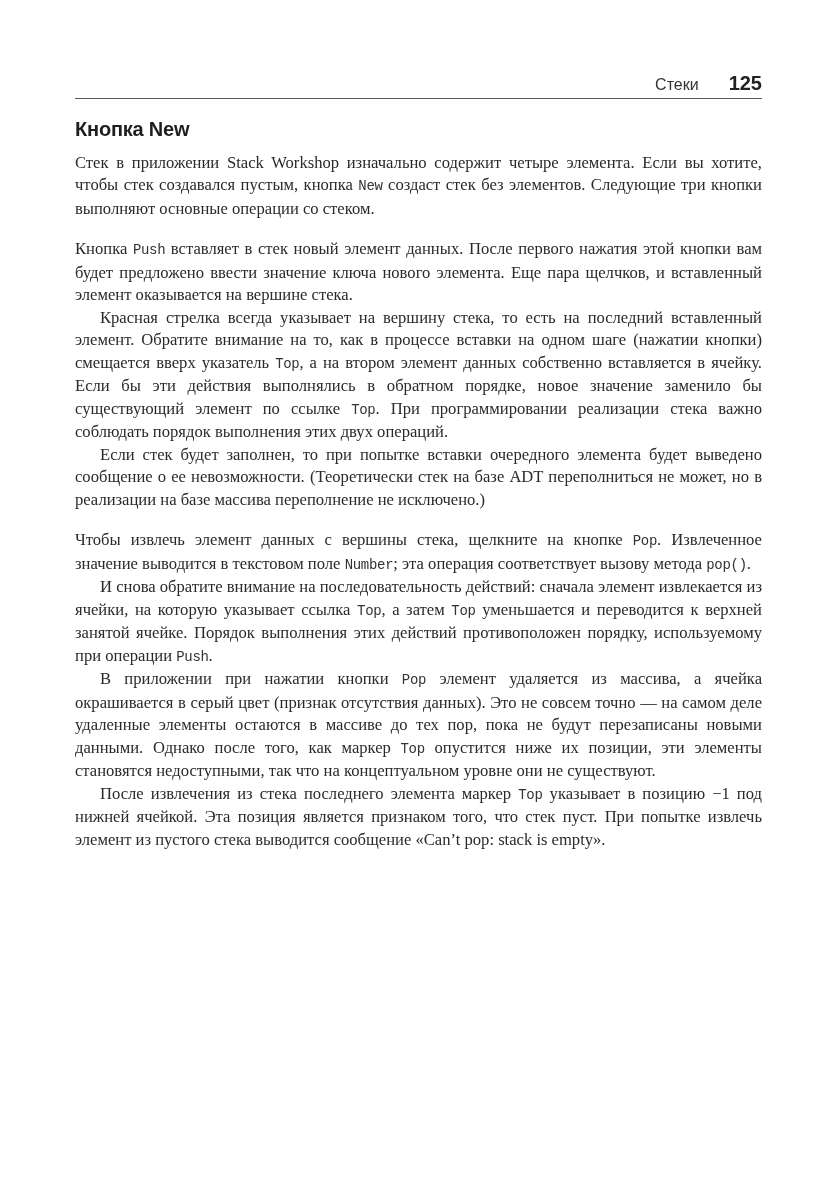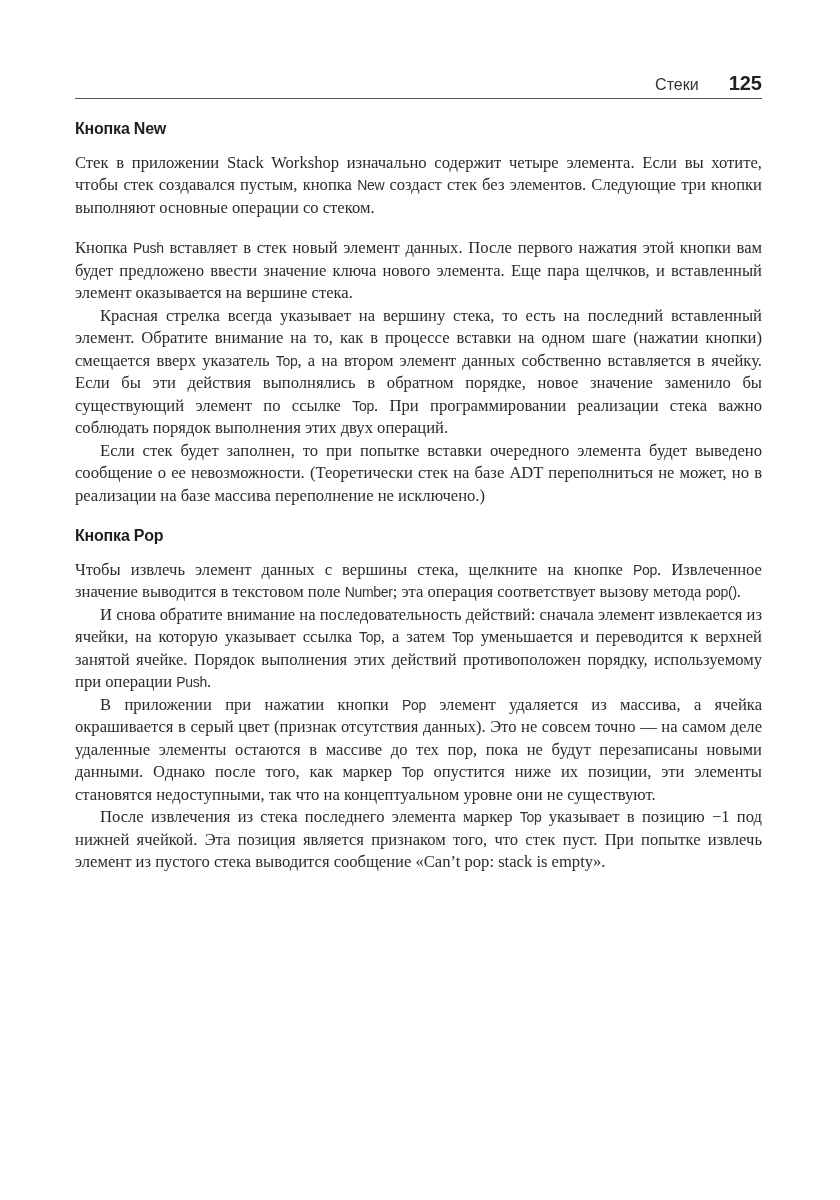--- a/index.html
+++ b/index.html
@@ -11,27 +11,27 @@
     font-family: "Liberation Sans", sans-serif;
   }
   .running-title { font-size: 16px; color: #333; margin-right: 30px; }
   .page-number { font-size: 20px; font-weight: bold; color: #222; }
   .content {
     position: absolute; left: 75px; right: 78px; top: 118px;
     font-family: "Liberation Serif", serif; font-size: 16.6px; line-height: 22.5px;
     color: #2a2a2a; text-align: justify;
   }
   h2 {
-    font-family: "Liberation Sans", sans-serif; font-weight: bold; font-size: 16px;
+    font-family: "Liberation Sans", sans-serif; font-weight: bold; font-size: 20px;
     margin: 0 0 11px 0; color: #1e1e1e; letter-spacing: -0.2px;
   }
   .section { margin-bottom: 18px; }
   p { margin: 0; }
   p.indent { text-indent: 25px; }
-  .code { font-family: Liberation Sans, sans-serif; font-size: 14px; color: #333; letter-spacing: -0.3px; }
+  .code { font-family: Liberation Mono, monospace; font-size: 14px; color: #333; letter-spacing: -0.3px; }
 </style>
 </head>
 <body>
 
 <div class="header">
   <span class="running-title">Стеки</span>
   <span class="page-number">125</span>
 </div>
 
 <div class="content">
@@ -41,21 +41,20 @@
     <p><span>Стек в приложении Stack Workshop изначально содержит четыре элемента. Если вы хотите, чтобы стек создавался пустым, кнопка </span><span class="code">New</span><span> создаст стек без элементов. Следующие три кнопки выполняют основные операции со стеком.</span></p>
   </div>
 
   <div class="section">
     <p><span>Кнопка </span><span class="code">Push</span><span> вставляет в стек новый элемент данных. После первого нажатия этой кнопки вам будет предложено ввести значение ключа нового элемента. Еще пара щелчков, и вставленный элемент оказывается на вершине стека.</span></p>
     <p class="indent"><span>Красная стрелка всегда указывает на вершину стека, то есть на последний вставленный элемент. Обратите внимание на то, как в процессе вставки на одном шаге (нажатии кнопки) смещается вверх указатель </span><span class="code">Top</span><span>, а на втором элемент данных собственно вставляется в ячейку. Если бы эти действия выполнялись в обратном порядке, новое значение заменило бы существующий элемент по ссылке </span><span class="code">Top</span><span>. При программировании реализации стека важно соблюдать порядок выполнения этих двух операций.</span></p>
     <p class="indent">Если стек будет заполнен, то при попытке вставки очередного элемента будет выведено сообщение о ее невозможности. (Теоретически стек на базе ADT переполниться не может, но в реализации на базе массива переполнение не исключено.)</p>
   </div>
 
   <div class="section">
-    <h2>Кнопка Pop</h2>
     <p><span>Чтобы извлечь элемент данных с вершины стека, щелкните на кнопке </span><span class="code">Pop</span><span>. Извлеченное значение выводится в текстовом поле </span><span class="code">Number</span><span>; эта операция соответствует вызову метода </span><span class="code">pop()</span><span>.</span></p>
     <p class="indent"><span>И снова обратите внимание на последовательность действий: сначала элемент извлекается из ячейки, на которую указывает ссылка </span><span class="code">Top</span><span>, а затем </span><span class="code">Top</span><span> уменьшается и переводится к верхней занятой ячейке. Порядок выполнения этих действий противоположен порядку, используемому при операции </span><span class="code">Push</span><span>.</span></p>
     <p class="indent"><span>В приложении при нажатии кнопки </span><span class="code">Pop</span><span> элемент удаляется из массива, а ячейка окрашивается в серый цвет (признак отсутствия данных). Это не совсем точно — на самом деле удаленные элементы остаются в массиве до тех пор, пока не будут перезаписаны новыми данными. Однако после того, как маркер </span><span class="code">Top</span><span> опустится ниже их позиции, эти элементы становятся недоступными, так что на концептуальном уровне они не существуют.</span></p>
     <p class="indent"><span>После извлечения из стека последнего элемента маркер </span><span class="code">Top</span><span> указывает в позицию −1 под нижней ячейкой. Эта позиция является признаком того, что стек пуст. При попытке извлечь элемент из пустого стека выводится сообщение «Can’t pop: stack is empty».</span></p>
   </div>
 
   <div class="section">
   </div>
 
 </div>

